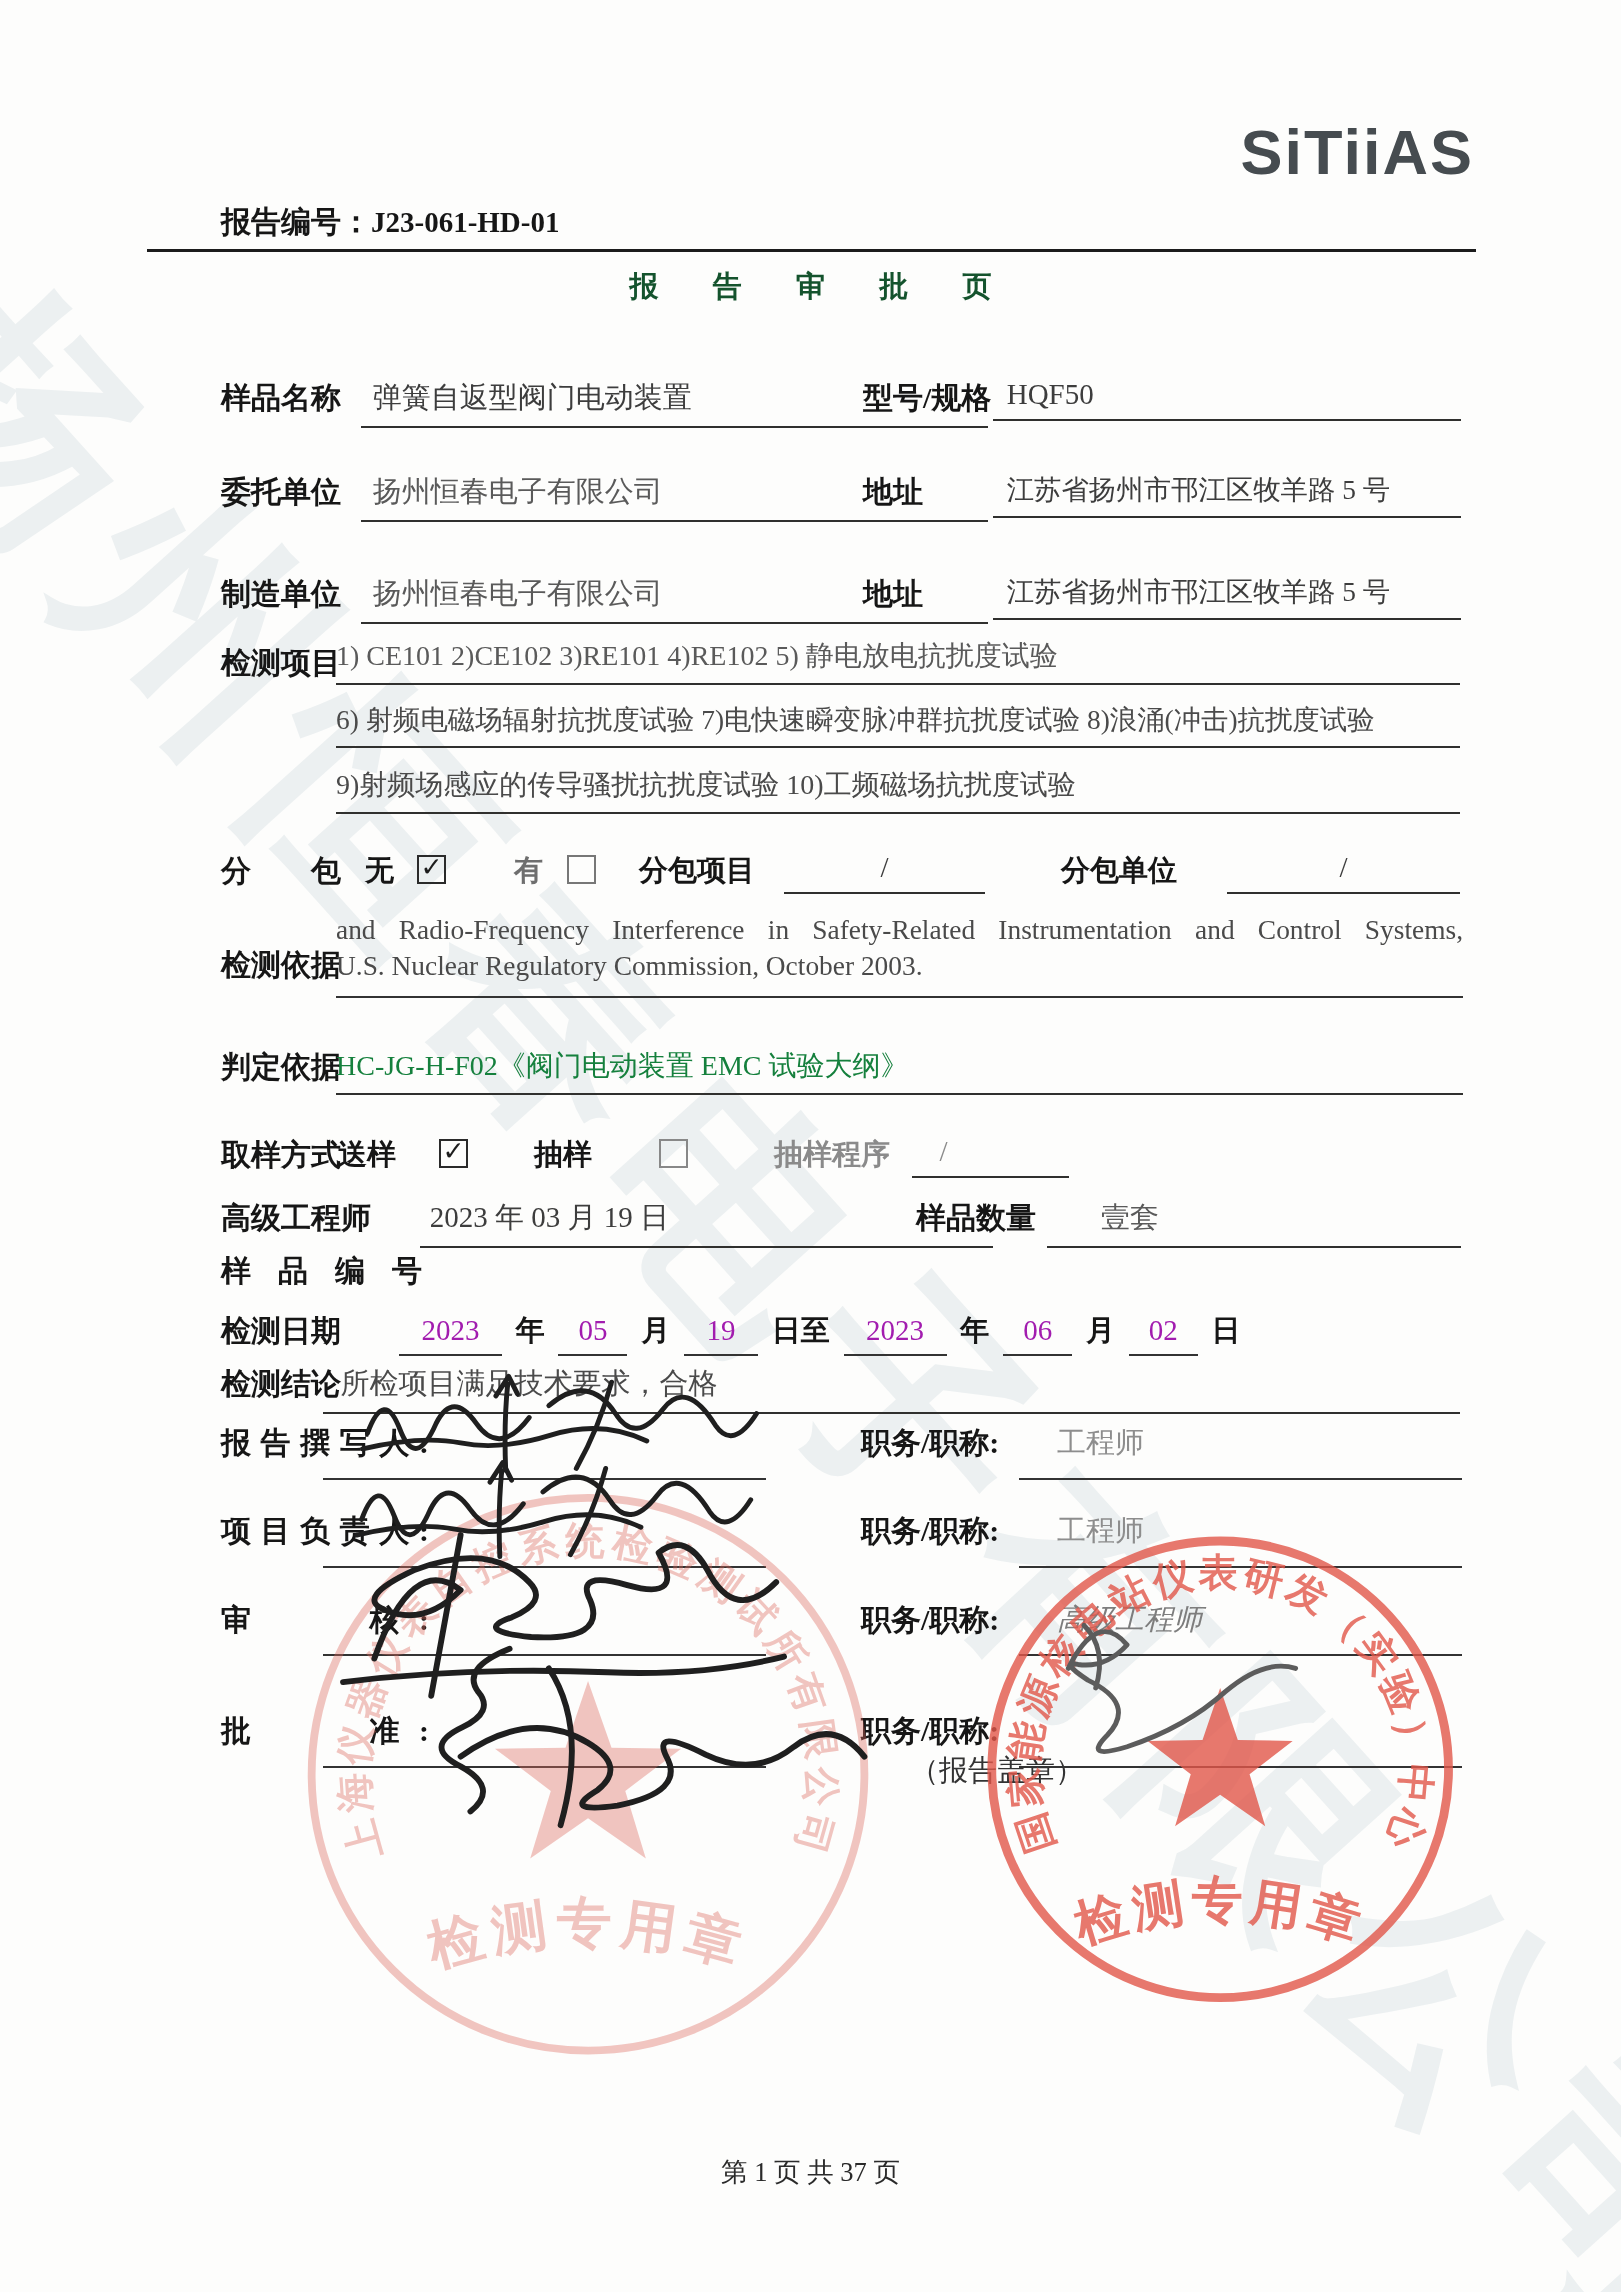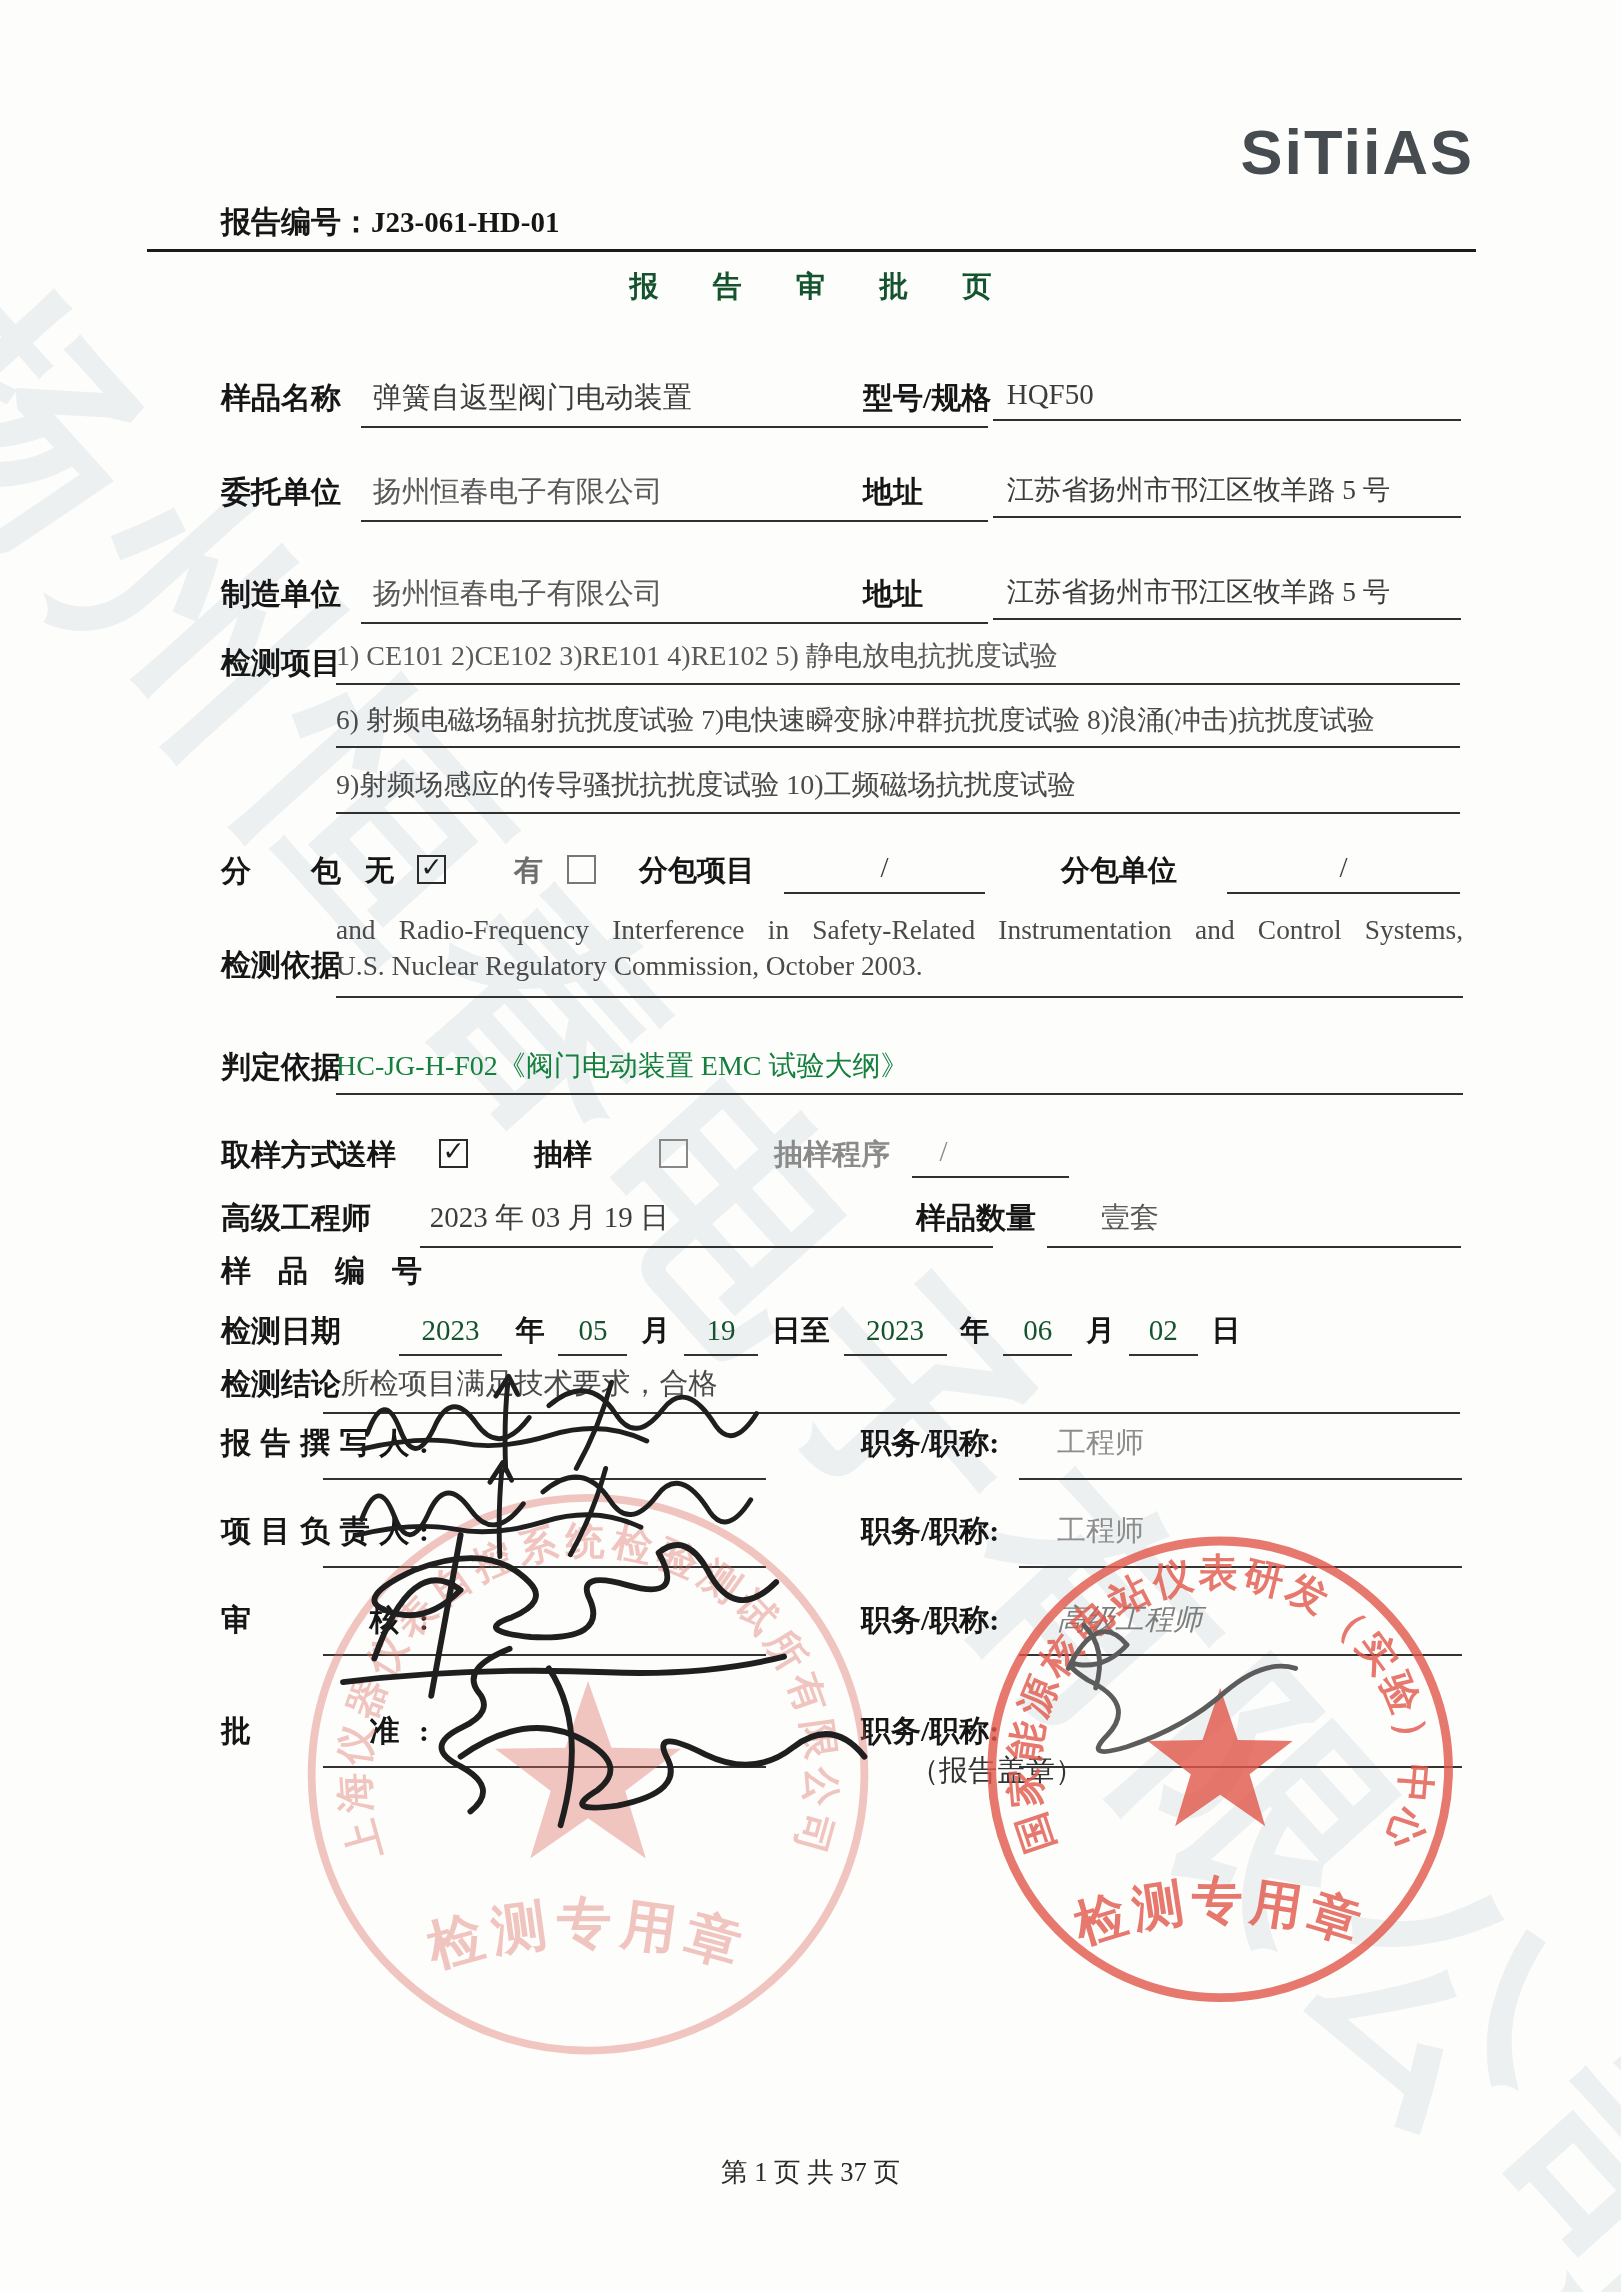--- a/index.html
+++ b/index.html
@@ -20,21 +20,21 @@
   .uline{border-bottom:2.9px solid #333;height:0;}
   .title{width:100%;text-align:center;font-size:29px;font-weight:bold;letter-spacing:23.5px;padding-left:23.5px;box-sizing:border-box;color:#14532d;}
   .logo{font-family:"Liberation Sans","DejaVu Sans",sans-serif;font-weight:800;font-size:63px;
         color:#464c50;letter-spacing:2px;font-stretch:condensed;}
   .wm{font-size:240px;font-weight:bold;letter-spacing:25.5px;color:rgba(126,152,170,0.13);
       white-space:nowrap;transform:rotate(48deg);transform-origin:0 0;pointer-events:none;}
   .basis{box-sizing:border-box;border-bottom:2.9px solid #333;padding-bottom:11.8px;}
   .basis div{font-size:27.4px;line-height:36px;color:#4a4a4a;text-align:justify;text-align-last:justify;}
   .basis div.nolast{text-align-last:left;}
   .dcell{display:inline-block;text-align:center;border-bottom:2.9px solid #333;padding-bottom:6.9px;
-         font-size:29px;color:#14532d;margin:0 6.9px;}
+         font-size:29px;color:#a21caf;margin:0 6.9px;}
   .dsep{display:inline-block;margin:0 6.9px;font-size:29px;font-weight:bold;color:#161616;}
   .footer{width:100%;text-align:center;font-size:26.5px;color:#2a2a2a;}
   svg.overlay{position:absolute;left:0;top:0;pointer-events:none;}
 </style>
 </head>
 <body>
 
 <div class="page">
 
   <div class="abs wm" style="left:59px;top:225px;">扬州恒春电子有限公司</div>

